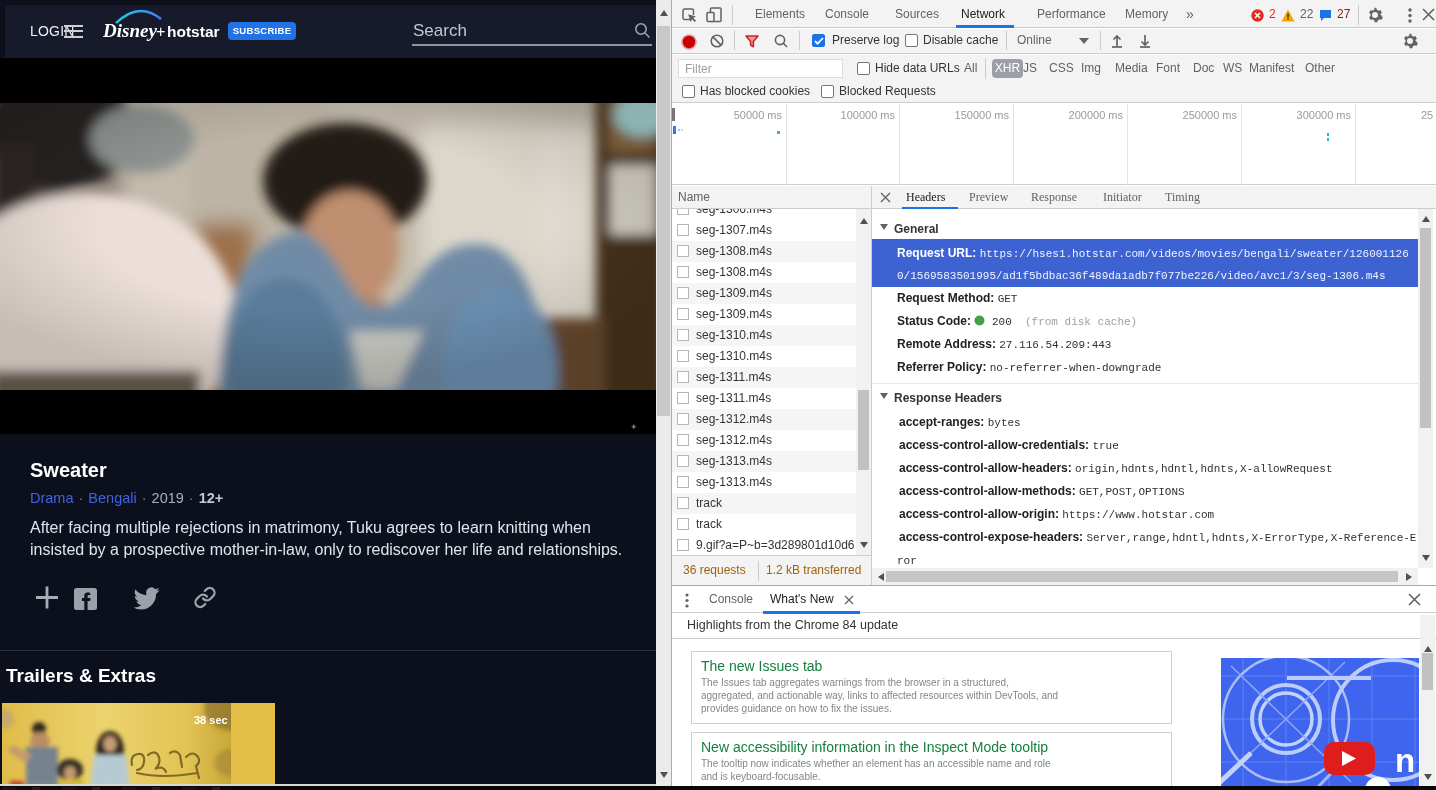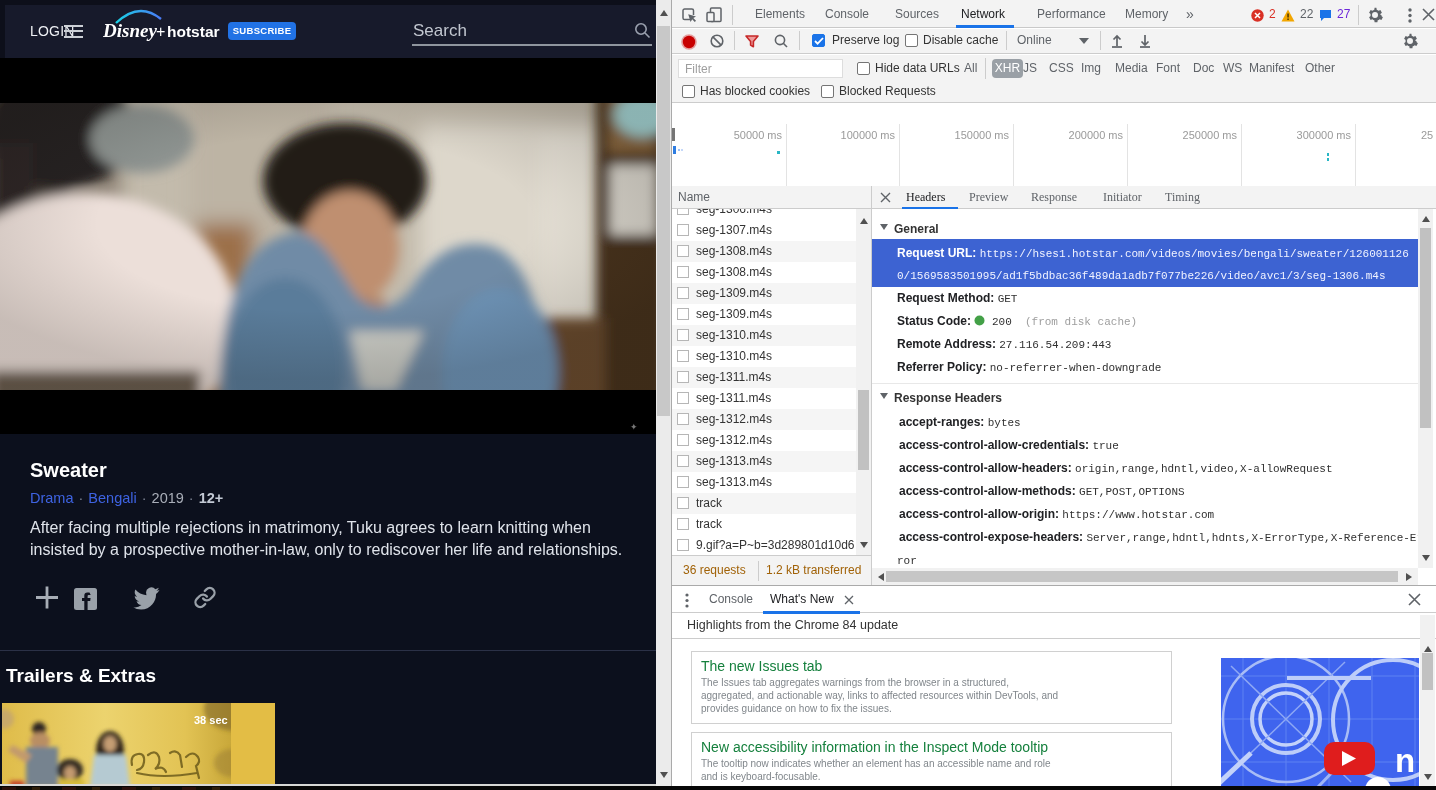--- a/index.html
+++ b/index.html
@@ -39,21 +39,21 @@
 .dtrow { position:absolute; left:0; width:765px; background:#f3f3f3; }
 #tabbar { top:0; height:28px; border-bottom:1px solid #c9c9c9; }
 .tab { position:absolute; top:7px; font-size:12px; color:#5f6368; }
 #toolbar { top:29px; height:25px; border-bottom:1px solid #ccc; }
 #filterrow { top:55px; height:27px; }
 #cookierow { top:82px; height:21px; border-bottom:1px solid #ccc; }
 #filterinput { position:absolute; left:6px; top:4px; width:165px; height:19px; background:#fff; border:1px solid #ddd; color:#9e9e9e; font-size:12px; line-height:18px; padding-left:6px; }
 .cb { position:absolute; width:13px; height:13px; border:1.5px solid #757575; border-radius:2px; background:#fff; }
 .cbblue { background:#1a73e8; border-color:#1a73e8; }
 .lbl { position:absolute; font-size:12px; color:#333; }
-#timeline { top:104px; height:81px; background:#fff; border-bottom:1px solid #ccc;margin-top:20px; }
+#timeline { top:104px; height:81px; background:#fff; border-bottom:1px solid #ccc; }
 .gline { position:absolute; top:0; width:1px; height:81px; background:#e3e3e3; }
 .glbl { position:absolute; top:5px; font-size:11px; color:#9a9a9a; width:70px; text-align:right; }
 
 
 #namecol { top:186px; left:0; width:200px; height:399px; background:#fff; border-right:1px solid #ccc; position:absolute; overflow:hidden; }
 #namehdr { position:absolute; z-index:3; left:0; top:0; width:200px; height:23px; background:#f3f3f3; border-bottom:1px solid #ccc; color:#5f6368; font-size:12px; line-height:22px; padding-left:6px; }
 .req { position:absolute; left:0; width:184px; height:21px; font-size:12px; color:#333; line-height:21px; }
 .req.odd { background:#f5f5f5; }
 .req .ic { position:absolute; left:5px; top:4px; width:12px; height:12px; border:1.5px solid #b6b6b6; background:#fff; }
 .req .nm { position:absolute; left:24px; top:0; }
@@ -264,21 +264,21 @@
       <div class="tab" style="left:597px;color:#d93025;">2</div>
       <svg style="left:609px;top:9px;" width="14" height="13" viewBox="0 0 14 13">
           <path d="M7 0.5 L13.5 12.5 H0.5 Z" fill="#f2a600"></path>
           <rect x="6.3" y="4.5" width="1.5" height="4" fill="#4d3500"></rect>
           <rect x="6.3" y="9.5" width="1.5" height="1.5" fill="#4d3500"></rect>
         </svg>
       <div class="tab" style="left:628px;color:#5f6368;">22</div>
       <svg style="left:647px;top:9px;" width="13" height="13" viewBox="0 0 13 13">
           <path d="M1 1 h11 v8 h-7 l-3 3 v-3 h-1 z" fill="#1a73e8"></path>
         </svg>
-      <div class="tab" style="left:665px;color:#6d28d9;">27</div>
+      <div class="tab" style="left:665px;color:#7f1d1d;">27</div>
       <div style="position:absolute;left:686px;top:5px;width:1px;height:20px;background:#ccc;"></div>
       <svg style="left:695px;top:7px;" width="16" height="16" viewBox="0 0 16 16">
           <path d="M8 5 a3 3 0 1 0 0 6 a3 3 0 0 0 0-6 m6.5 3 a6.5 6.5 0 0 1 -.1 1.1 l1.5 1.2 -1.5 2.6 -1.8-.7 a6.5 6.5 0 0 1 -1.9 1.1 l-.3 1.9 H7.6 l-.3-1.9 a6.5 6.5 0 0 1 -1.9-1.1 l-1.8.7 -1.5-2.6 1.5-1.2 a6.5 6.5 0 0 1 0-2.2 L2.1 5.7 3.6 3.1 l1.8.7 a6.5 6.5 0 0 1 1.9-1.1 L7.6 .8 h1.8 l.3 1.9 a6.5 6.5 0 0 1 1.9 1.1 l1.8-.7 1.5 2.6 -1.5 1.2 a6.5 6.5 0 0 1 .1 1.1" fill="#5f6368" fill-rule="evenodd"></path>
         </svg>
       <svg style="left:736px;top:8px;" width="4" height="15" viewBox="0 0 4 15">
           <circle cx="2" cy="2" r="1.7" fill="#5f6368"></circle>
           <circle cx="2" cy="7.5" r="1.7" fill="#5f6368"></circle>
           <circle cx="2" cy="13" r="1.7" fill="#5f6368"></circle>
         </svg>
       <svg style="left:750px;top:8px;" width="13" height="13" viewBox="0 0 13 13">
@@ -473,21 +473,21 @@
       <div class="kv" style="left:25px;top:105px;"><b>Request Method: </b><span class="mono">GET</span></div>
       <div class="kv" style="left:25px;top:128px;"><b>Status Code: </b><svg style="position:static;vertical-align:-1px;" width="11" height="11" viewBox="0 0 11 11">
             <circle cx="5.5" cy="5.5" r="5" fill="#43a047"></circle>
           </svg><span class="mono"> 200 </span><span class="mono" style="color:#9e9e9e;">&nbsp;(from disk cache)</span></div>
       <div class="kv" style="left:25px;top:151px;"><b>Remote Address: </b><span class="mono">27.116.54.209:443</span></div>
       <div class="kv" style="left:25px;top:174px;"><b>Referrer Policy: </b><span class="mono">no-referrer-when-downgrade</span></div>
       <div style="position:absolute;left:0;top:197px;width:546px;height:1px;background:#e8e8e8;"></div>
       <div class="sect" style="left:22px;top:205px;"><span style="position:absolute;left:-14px;top:2px;width:0;height:0;border-left:4.5px solid transparent;border-right:4.5px solid transparent;border-top:6px solid #5f6368;"></span>Response Headers</div>
       <div class="kv" style="left:27px;top:229px;"><b>accept-ranges: </b><span class="mono">bytes</span></div>
       <div class="kv" style="left:27px;top:252px;"><b>access-control-allow-credentials: </b><span class="mono">true</span></div>
-      <div class="kv" style="left:27px;top:275px;"><b>access-control-allow-headers: </b><span class="mono">origin,range,hdntl,video,X-allowRequest</span></div>
+      <div class="kv" style="left:27px;top:275px;"><b>access-control-allow-headers: </b><span class="mono">origin,hdnts,hdntl,hdnts,X-allowRequest</span></div>
       <div class="kv" style="left:27px;top:298px;"><b>access-control-allow-methods: </b><span class="mono">GET,POST,OPTIONS</span></div>
       <div class="kv" style="left:27px;top:321px;"><b>access-control-allow-origin: </b><span class="mono">https://www.hotstar.com</span></div>
       <div class="kv" style="left:27px;top:344px;"><b>access-control-expose-headers: </b><span class="mono">Server,range,hdntl,hdnts,X-ErrorType,X-Reference-Er</span></div>
       <div class="kv" style="left:25px;top:367px;"><span class="mono">ror</span></div>
 
       <div class="sb" style="left:0;top:382px;width:546px;height:17px;"></div>
       <div class="arr" style="left:6px;top:387px;border-top:4px solid transparent;border-bottom:4px solid transparent;border-right:6px solid #505050;"></div>
       <div class="arr" style="left:534px;top:387px;border-top:4px solid transparent;border-bottom:4px solid transparent;border-left:6px solid #505050;"></div>
       <div class="sbthumb" style="left:14px;top:385px;width:512px;height:11px;background:#c6c6c6;"></div>
 

